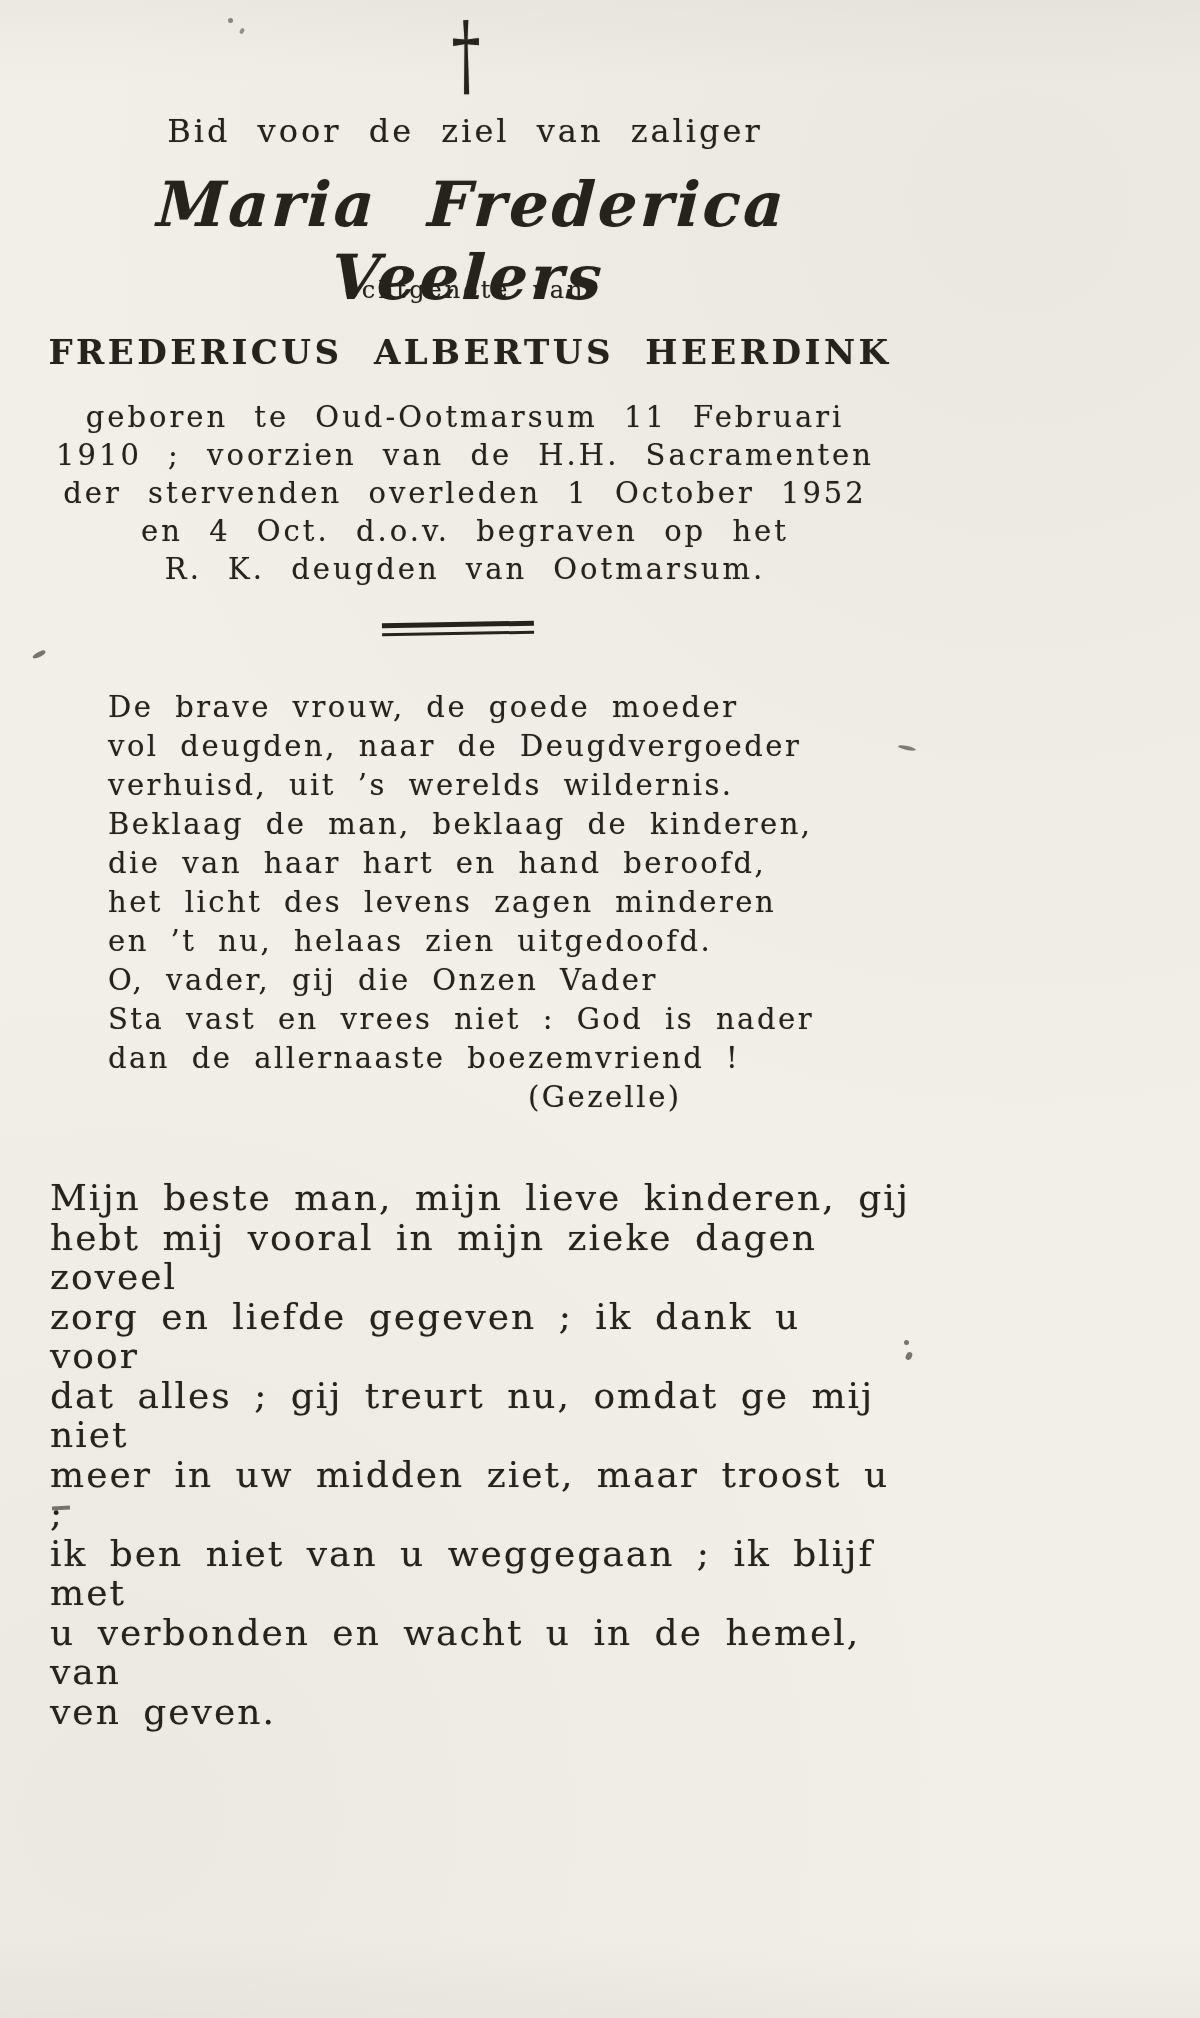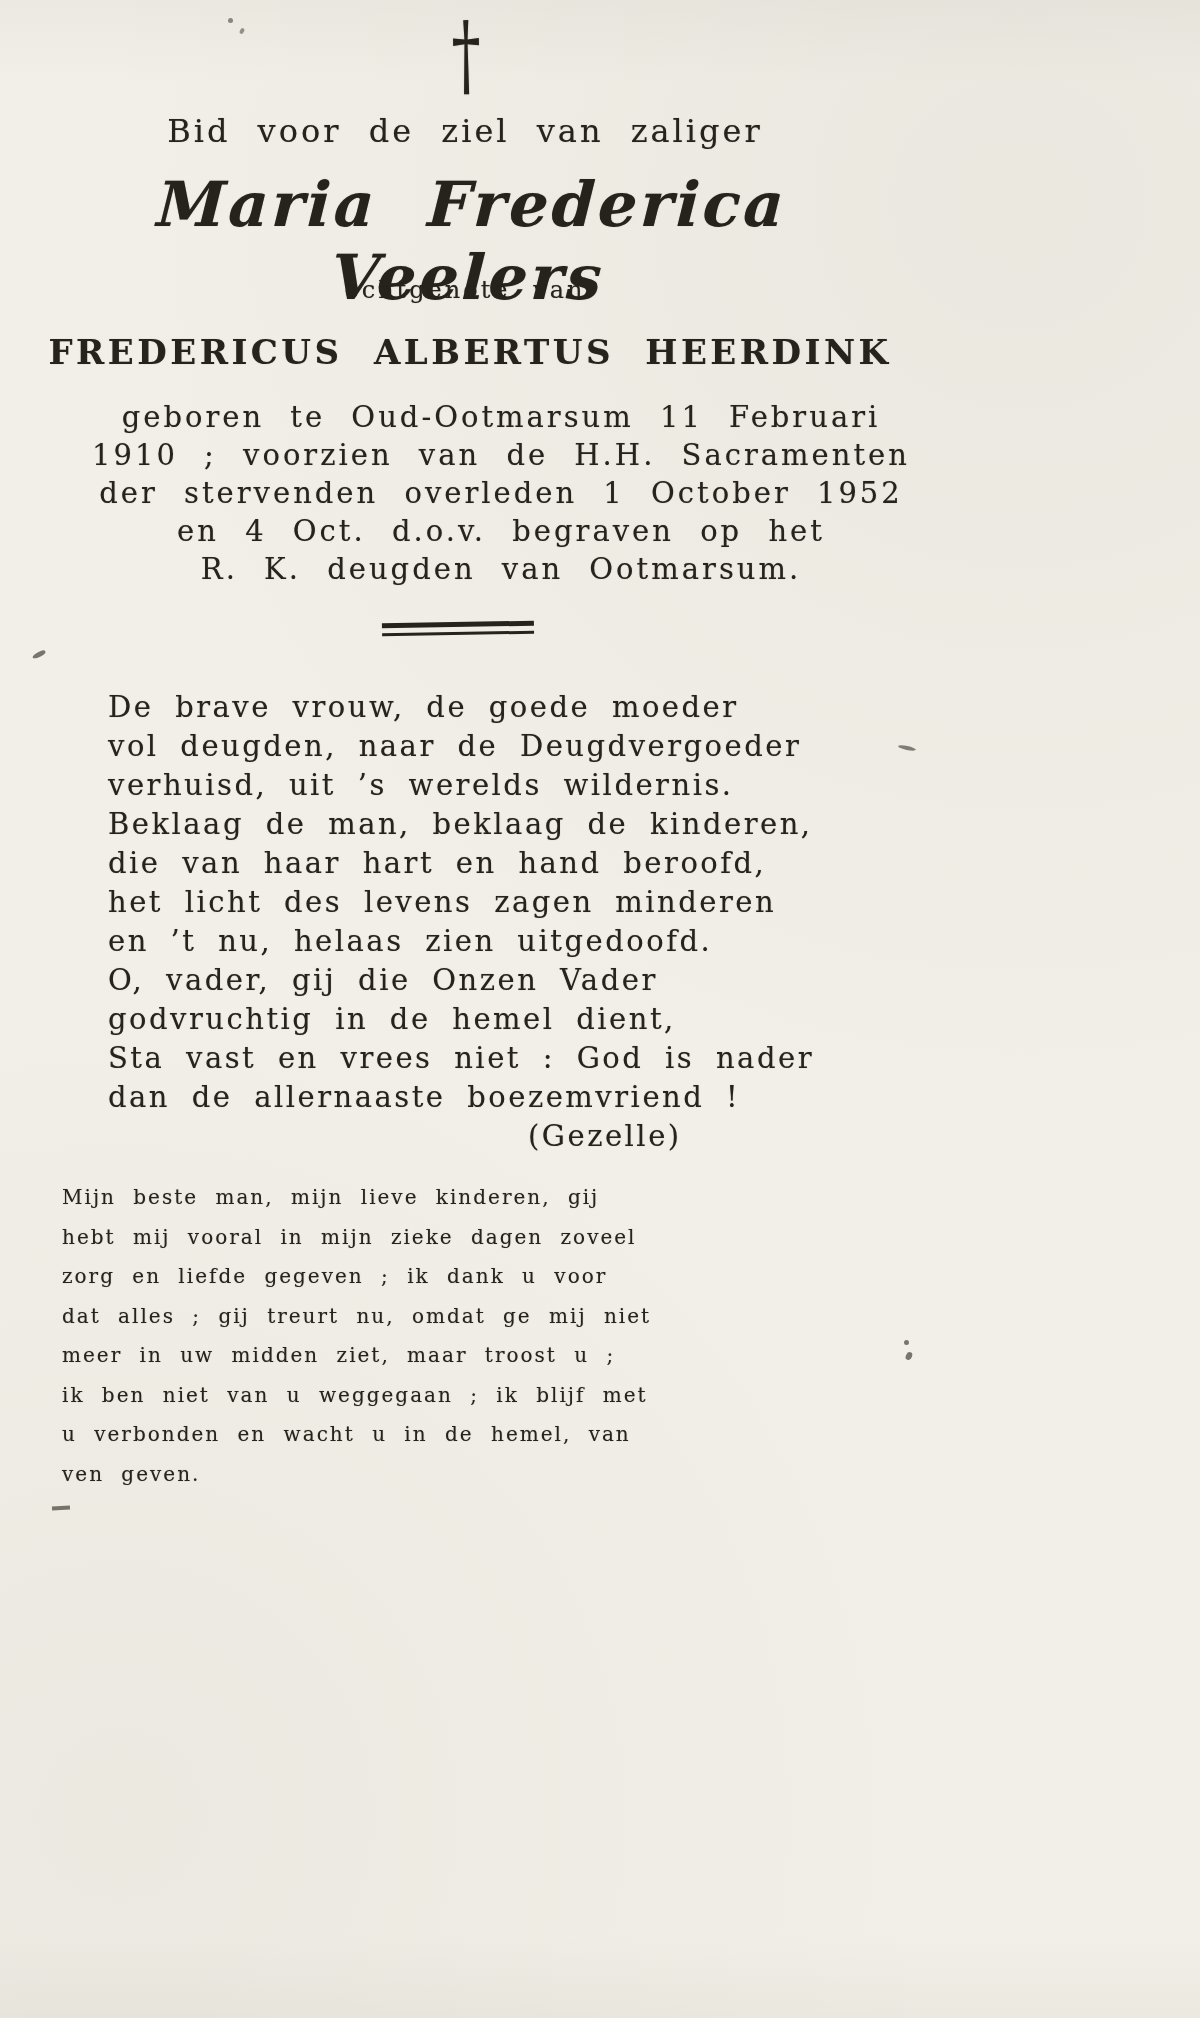--- a/index.html
+++ b/index.html
@@ -72,21 +72,20 @@
   }
 
   .bio {
     position: absolute;
     top: 398px; left: 0; width: 930px;
     text-align: center;
     font-size: 29px;
     line-height: 38px;
     letter-spacing: 3px;
     word-spacing: 14px;
-    padding-left: 36px;
   }
 
   .divider {
     position: absolute;
     top: 622px; left: 382px;
     width: 152px; height: 5px;
     border-top: 5px solid #26231d;
     border-bottom: 3px solid #26231d;
     transform: rotate(-1deg);
   }
@@ -98,22 +97,22 @@
     line-height: 39px;
     letter-spacing: 2.5px;
     word-spacing: 10px;
   }
   .poem .attribution {
     margin-left: 420px;
   }
 
   .closing {
     position: absolute;
-    top: 1178px; left: 62px; width: 860px;
-    font-size: 20px;
+    top: 1178px; left: 50px; width: 860px;
+    font-size: 36px;
     line-height: 39.5px;
     letter-spacing: 2px;
     word-spacing: 9px;
   }
 
   
   .speck { position: absolute; background: rgba(38,35,29,0.6); }
   .speck-a { top: 652px; left: 32px; width: 14px; height: 5px; border-radius: 60% 40% 50% 50%; transform: rotate(-25deg); }
   .speck-b { top: 746px; left: 898px; width: 18px; height: 4px; border-radius: 50%; transform: rotate(12deg); background: rgba(38,35,29,0.55); }
   .speck-c { top: 1340px; left: 904px; width: 5px; height: 5px; border-radius: 50%; }
@@ -151,21 +150,20 @@
 
   <div class="poem txt">
     <div>De brave vrouw, de goede moeder</div>
     <div>vol deugden, naar de Deugdvergoeder</div>
     <div>verhuisd, uit ’s werelds wildernis.</div>
     <div>Beklaag de man, beklaag de kinderen,</div>
     <div>die van haar hart en hand beroofd,</div>
     <div>het licht des levens zagen minderen</div>
     <div>en ’t nu, helaas zien uitgedoofd.</div>
     <div>O, vader, gij die Onzen Vader</div>
-    <div>godvruchtig in de hemel dient,</div>
     <div>Sta vast en vrees niet : God is nader</div>
     <div>dan de allernaaste boezemvriend !</div>
     <div class="attribution">(Gezelle)</div>
   </div>
 
   <div class="closing txt">
     <div>Mijn beste man, mijn lieve kinderen, gij</div>
     <div>hebt mij vooral in mijn zieke dagen zoveel</div>
     <div>zorg en liefde gegeven ; ik dank u voor</div>
     <div>dat alles ; gij treurt nu, omdat ge mij niet</div>

